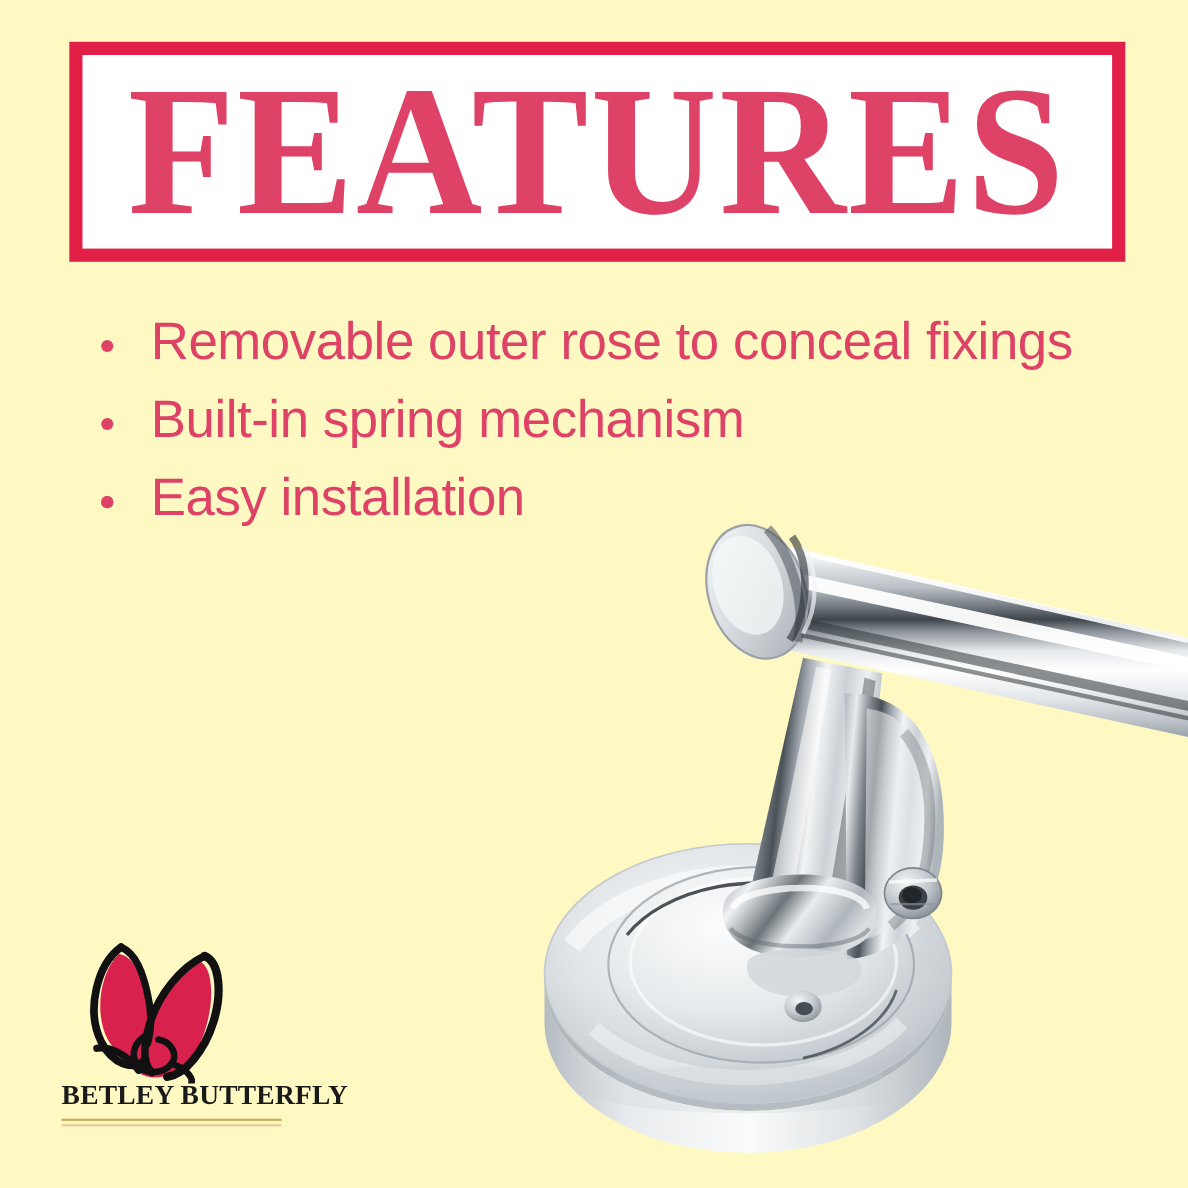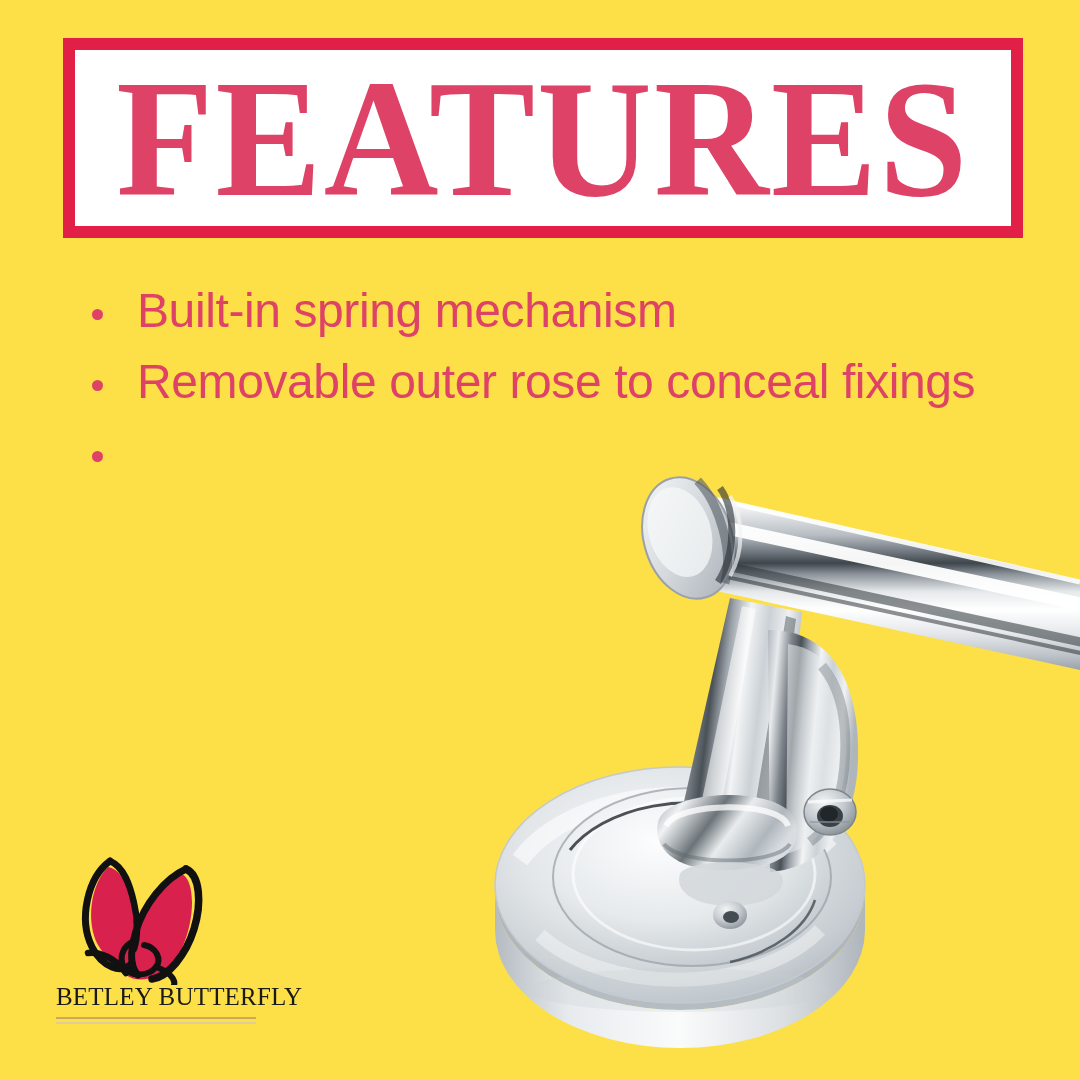--- a/index.html
+++ b/index.html
@@ -4,21 +4,21 @@
 <style>
   html, body {
     margin: 0;
     padding: 0;
     background: #ffffff;
   }
   #canvas {
     position: relative;
     width: 1080px;
     height: 1080px;
-    background: #fde047;
+    background: #fef9c3;
     overflow: hidden;
     font-family: "Liberation Sans", sans-serif;
   }
 
   
   #title-box {
     position: absolute;
     left: 63px;
     top: 38px;
     width: 960px;
@@ -109,21 +109,21 @@
     height: 140px;
   }
   #butterfly-mark svg { display: block; width: 100%; height: 100%; }
   #brand-name {
     position: absolute;
     left: 0;
     top: 138px;
     width: 200px;
     text-align: center;
     font-family: "Liberation Serif", "DejaVu Serif", serif;
-    font-weight: 400;
+    font-weight: 700;
     font-size: 25px;
     letter-spacing: 0.2px;
     color: #1a1a1a;
     white-space: nowrap;
   }
   .brand-rule {
     position: absolute;
     left: 0;
     width: 200px;
     height: 2px;
@@ -276,30 +276,34 @@
         <ellipse cx="-6" cy="-8" rx="31" ry="46" fill="#F6F8F8" opacity="0.75"></ellipse>
         <path d="M26 -52 C40 -24 40 26 22 54" stroke="#4B5259" stroke-width="9" fill="none" opacity="0.55"></path>
       </g>
 
       <path d="M290 58 C306 80 306 124 288 152" stroke="#262D32" stroke-width="7" fill="none" opacity="0.6"></path>
       <path d="M300 66 C314 88 314 122 300 146" stroke="#F2F4F5" stroke-width="4" fill="none" opacity="0.7"></path>
     </svg>
   </div>
 
   <ul id="features-list">
-    <li class="feature-item">
-      <span class="bullet"></span>
-      <span>Built-in spring mechanism</span>
-    </li>
     <li class="feature-item wide">
       <span class="bullet"></span>
       <span>Removable outer rose to conceal fixings</span>
     </li>
     <li class="feature-item">
       <span class="bullet"></span>
+      <span>Built-in spring mechanism</span>
+    </li>
+    <li class="feature-item">
+      <span class="bullet"></span>
+    </li>
+    <li class="feature-item">
+      <span class="bullet"></span>
+      <span>Easy installation</span>
     </li>
   </ul>
 
   <div id="brand-logo">
     <div id="butterfly-mark">
       <svg viewBox="0 0 165 140" xmlns="http://www.w3.org/2000/svg" aria-hidden="true">
 
         <path d="M40 22 C22 40 18 78 30 100 C40 118 58 124 66 112 C72 100 68 70 62 50 C57 33 50 24 40 22 Z" fill="#D8214C"></path>
         <path d="M108 28 C80 44 64 80 66 108 C67 126 78 136 92 130 C110 122 124 86 124 58 C124 38 118 27 108 28 Z" fill="#D8214C"></path>
         <path d="M64 92 C52 104 48 122 58 130 C70 139 92 134 100 120 C106 109 98 96 86 93 C78 91 70 90 64 92 Z" fill="#D8214C"></path>

